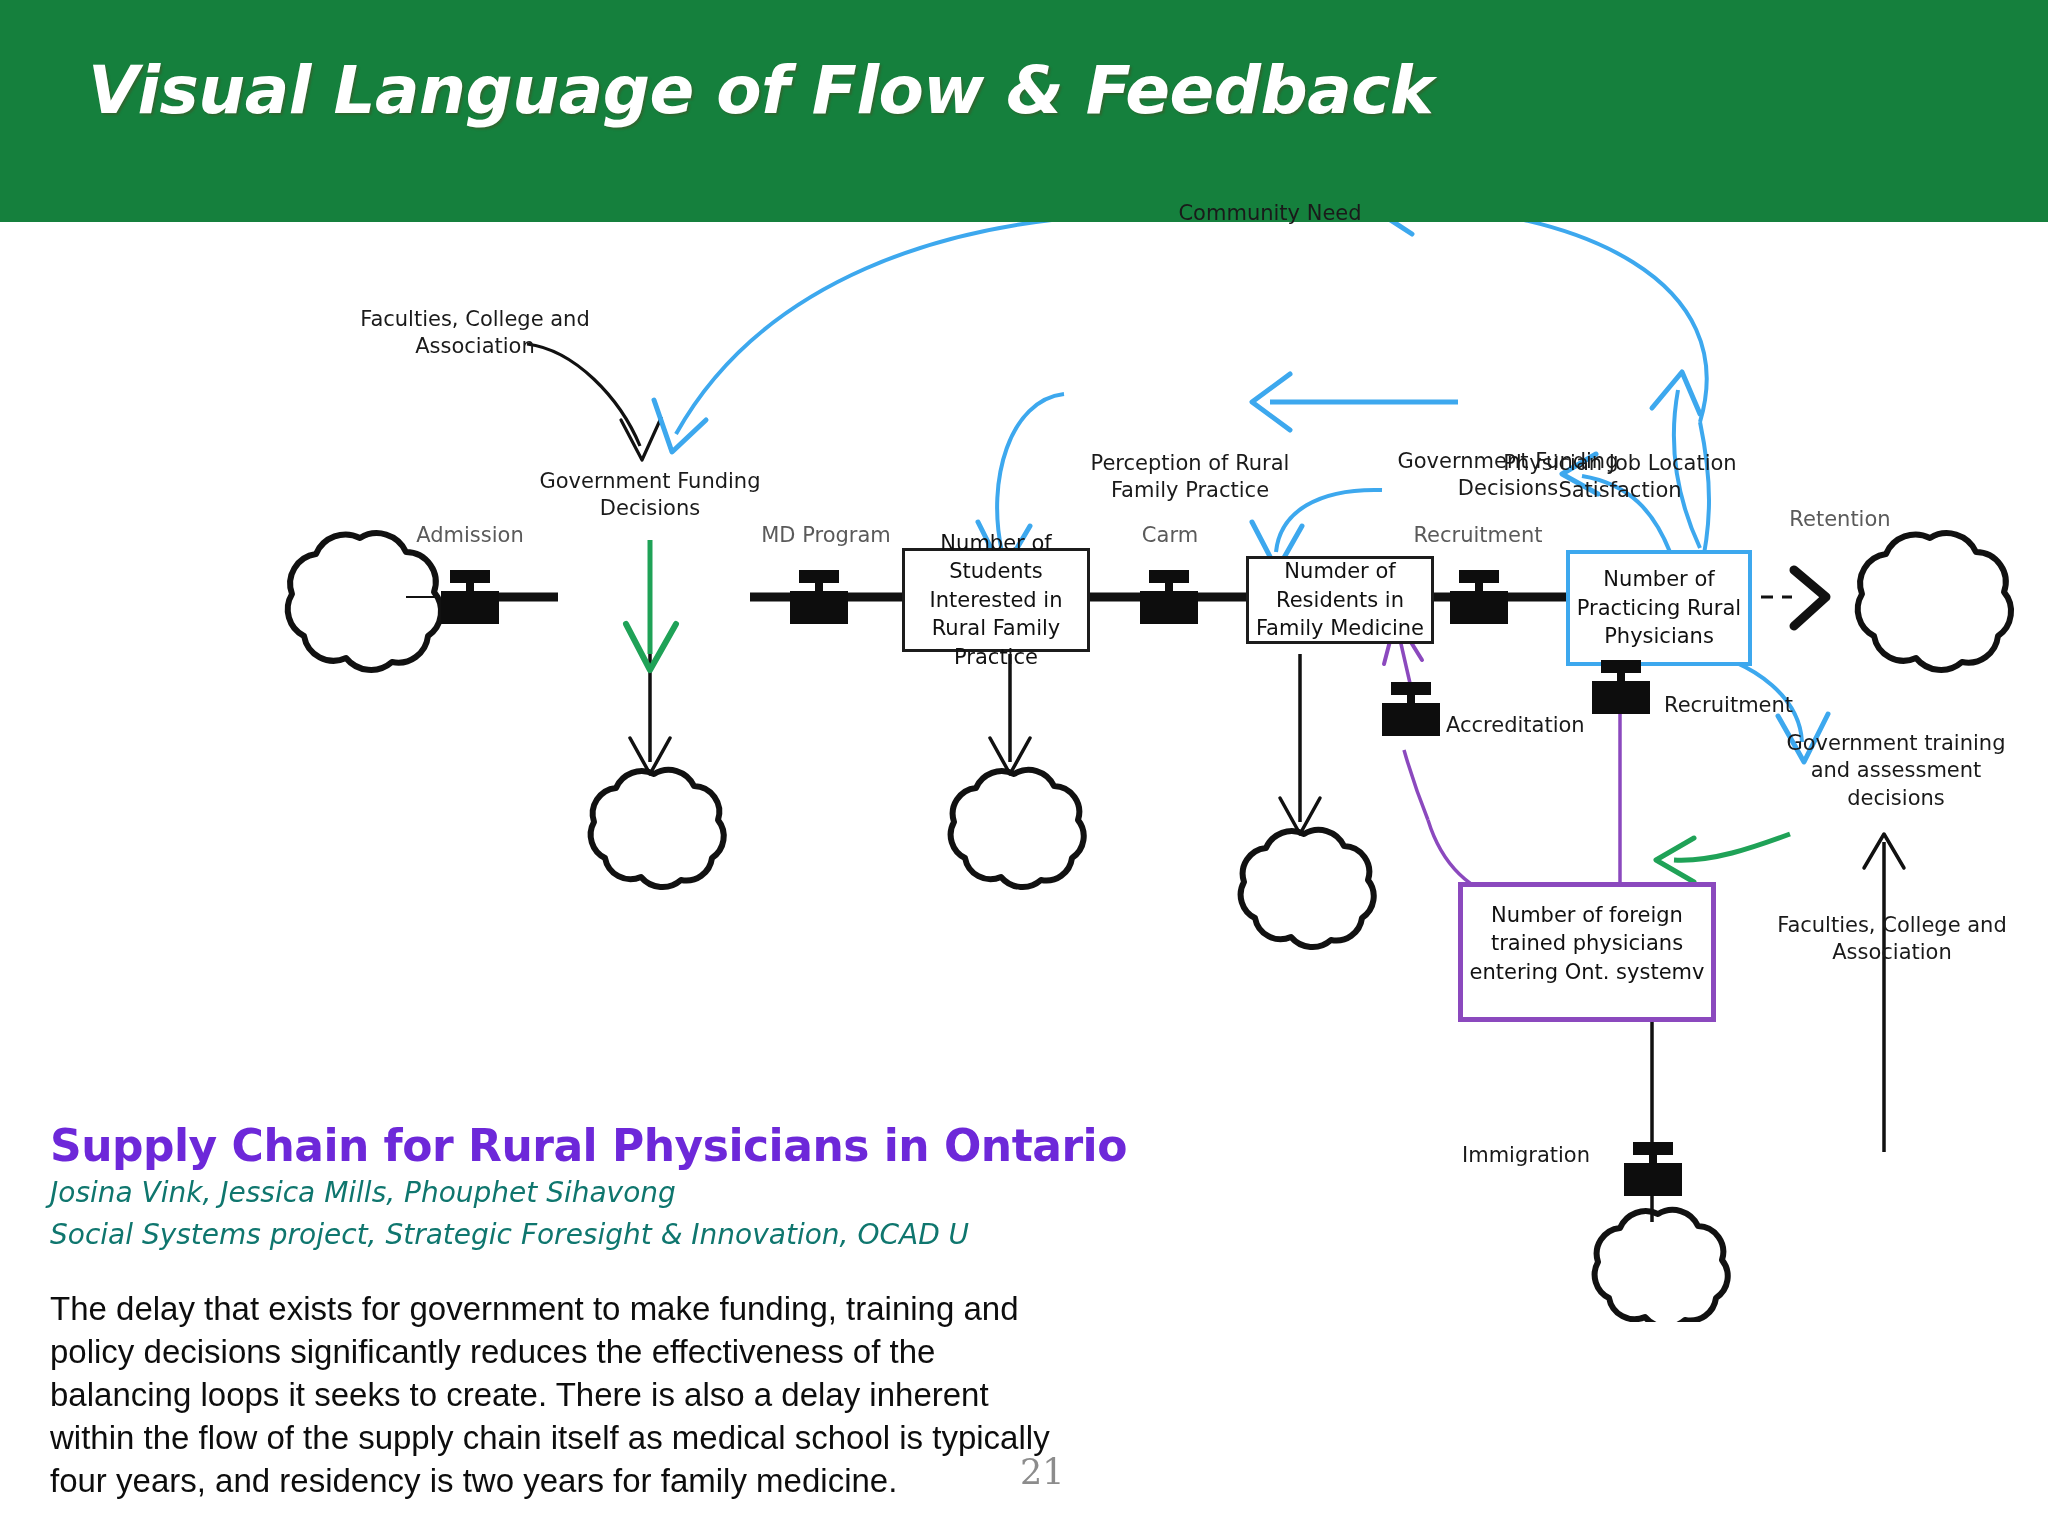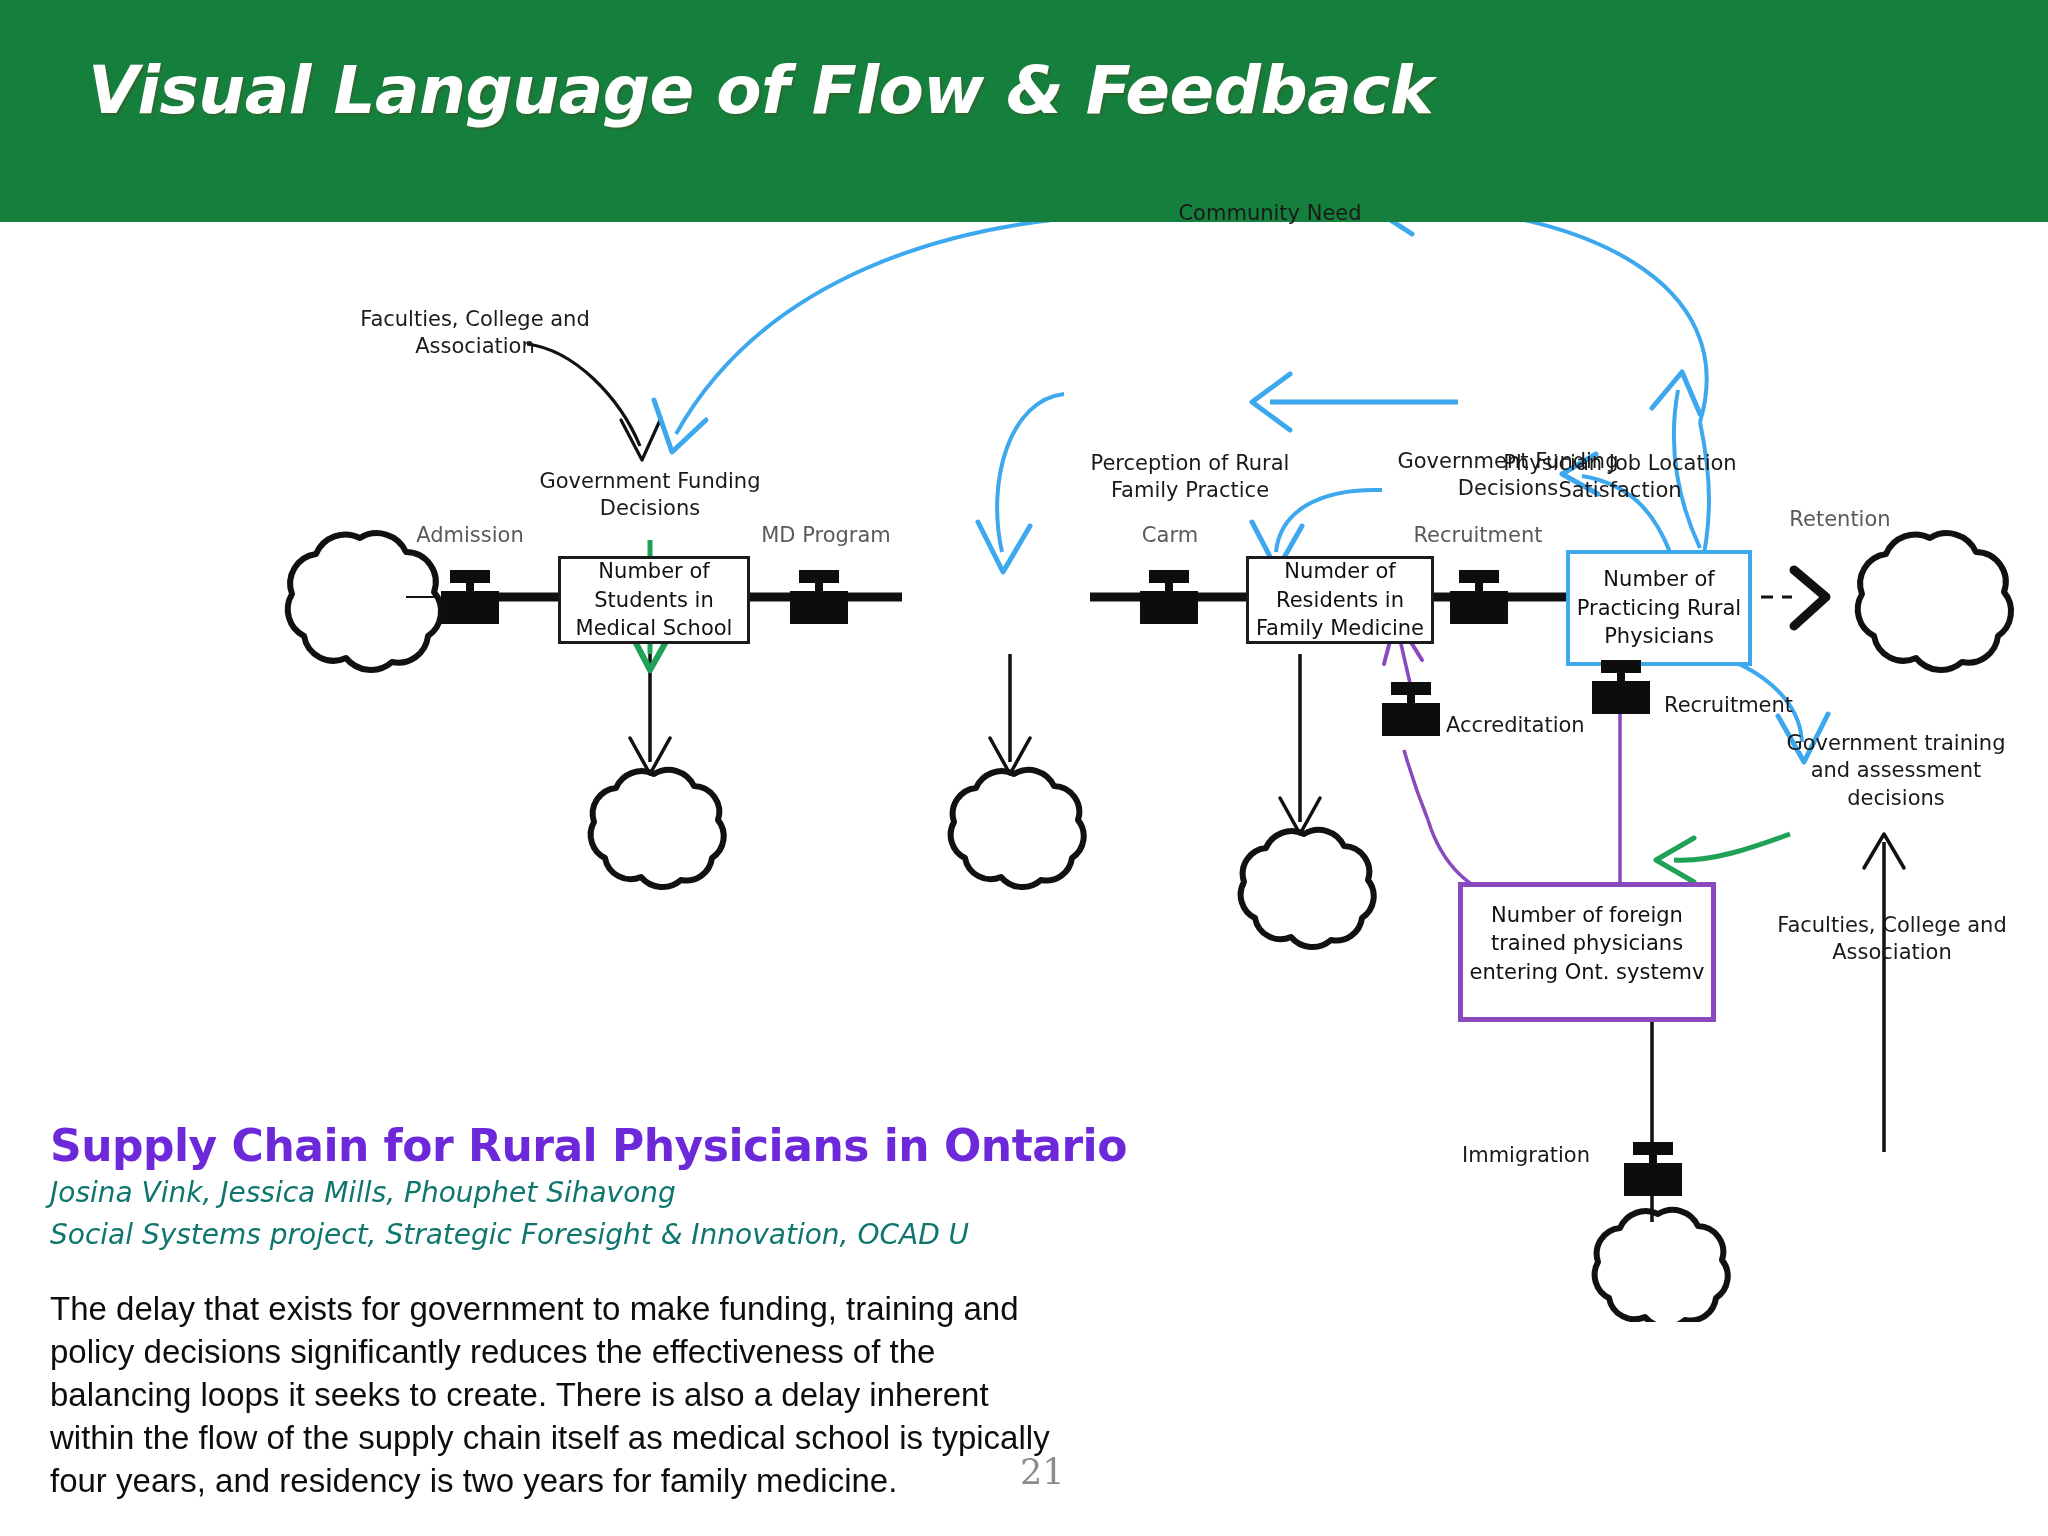--- a/index.html
+++ b/index.html
@@ -270,26 +270,27 @@
 
       <path d="M1512,680 C1478,672 1444,650 1428,598" stroke="#8B49BE" stroke-width="3.5" fill="none"></path>
       <path d="M1404,528 C1412,556 1420,578 1428,598" stroke="#8B49BE" stroke-width="3.5" fill="none"></path>
       <path d="M1384,442 L1396,396 L1422,438" stroke="#8B49BE" stroke-width="4" fill="none" stroke-linecap="round" stroke-linejoin="round"></path>
       <path d="M1396,400 L1412,470" stroke="#8B49BE" stroke-width="3.5" fill="none"></path>
 
       <path d="M1620,660 L1620,398" stroke="#8B49BE" stroke-width="3.5" fill="none"></path>
       <path d="M1596,432 L1620,388 L1646,432" stroke="#8B49BE" stroke-width="4" fill="none" stroke-linecap="round" stroke-linejoin="round"></path>
     </svg>
 
-    <div class="stock" style="left:558px; top:334px; width:192px; height:88px;">
+
+    <div class="stock" style="left:902px; top:326px; width:188px; height:104px;">
       <span>Number of
-Students in
-Medical School</span>
-    </div>
-
+Students
+Interested in Rural
+Family Practice</span>
+    </div>
 
     <div class="stock" style="left:1246px; top:334px; width:188px; height:88px;">
       <span>Numder of
 Residents in
 Family Medicine</span>
     </div>
 
     <div class="stock blue" style="left:1566px; top:328px; width:186px; height:116px;text-align:center;">
       <span>Number of
 Practicing Rural

